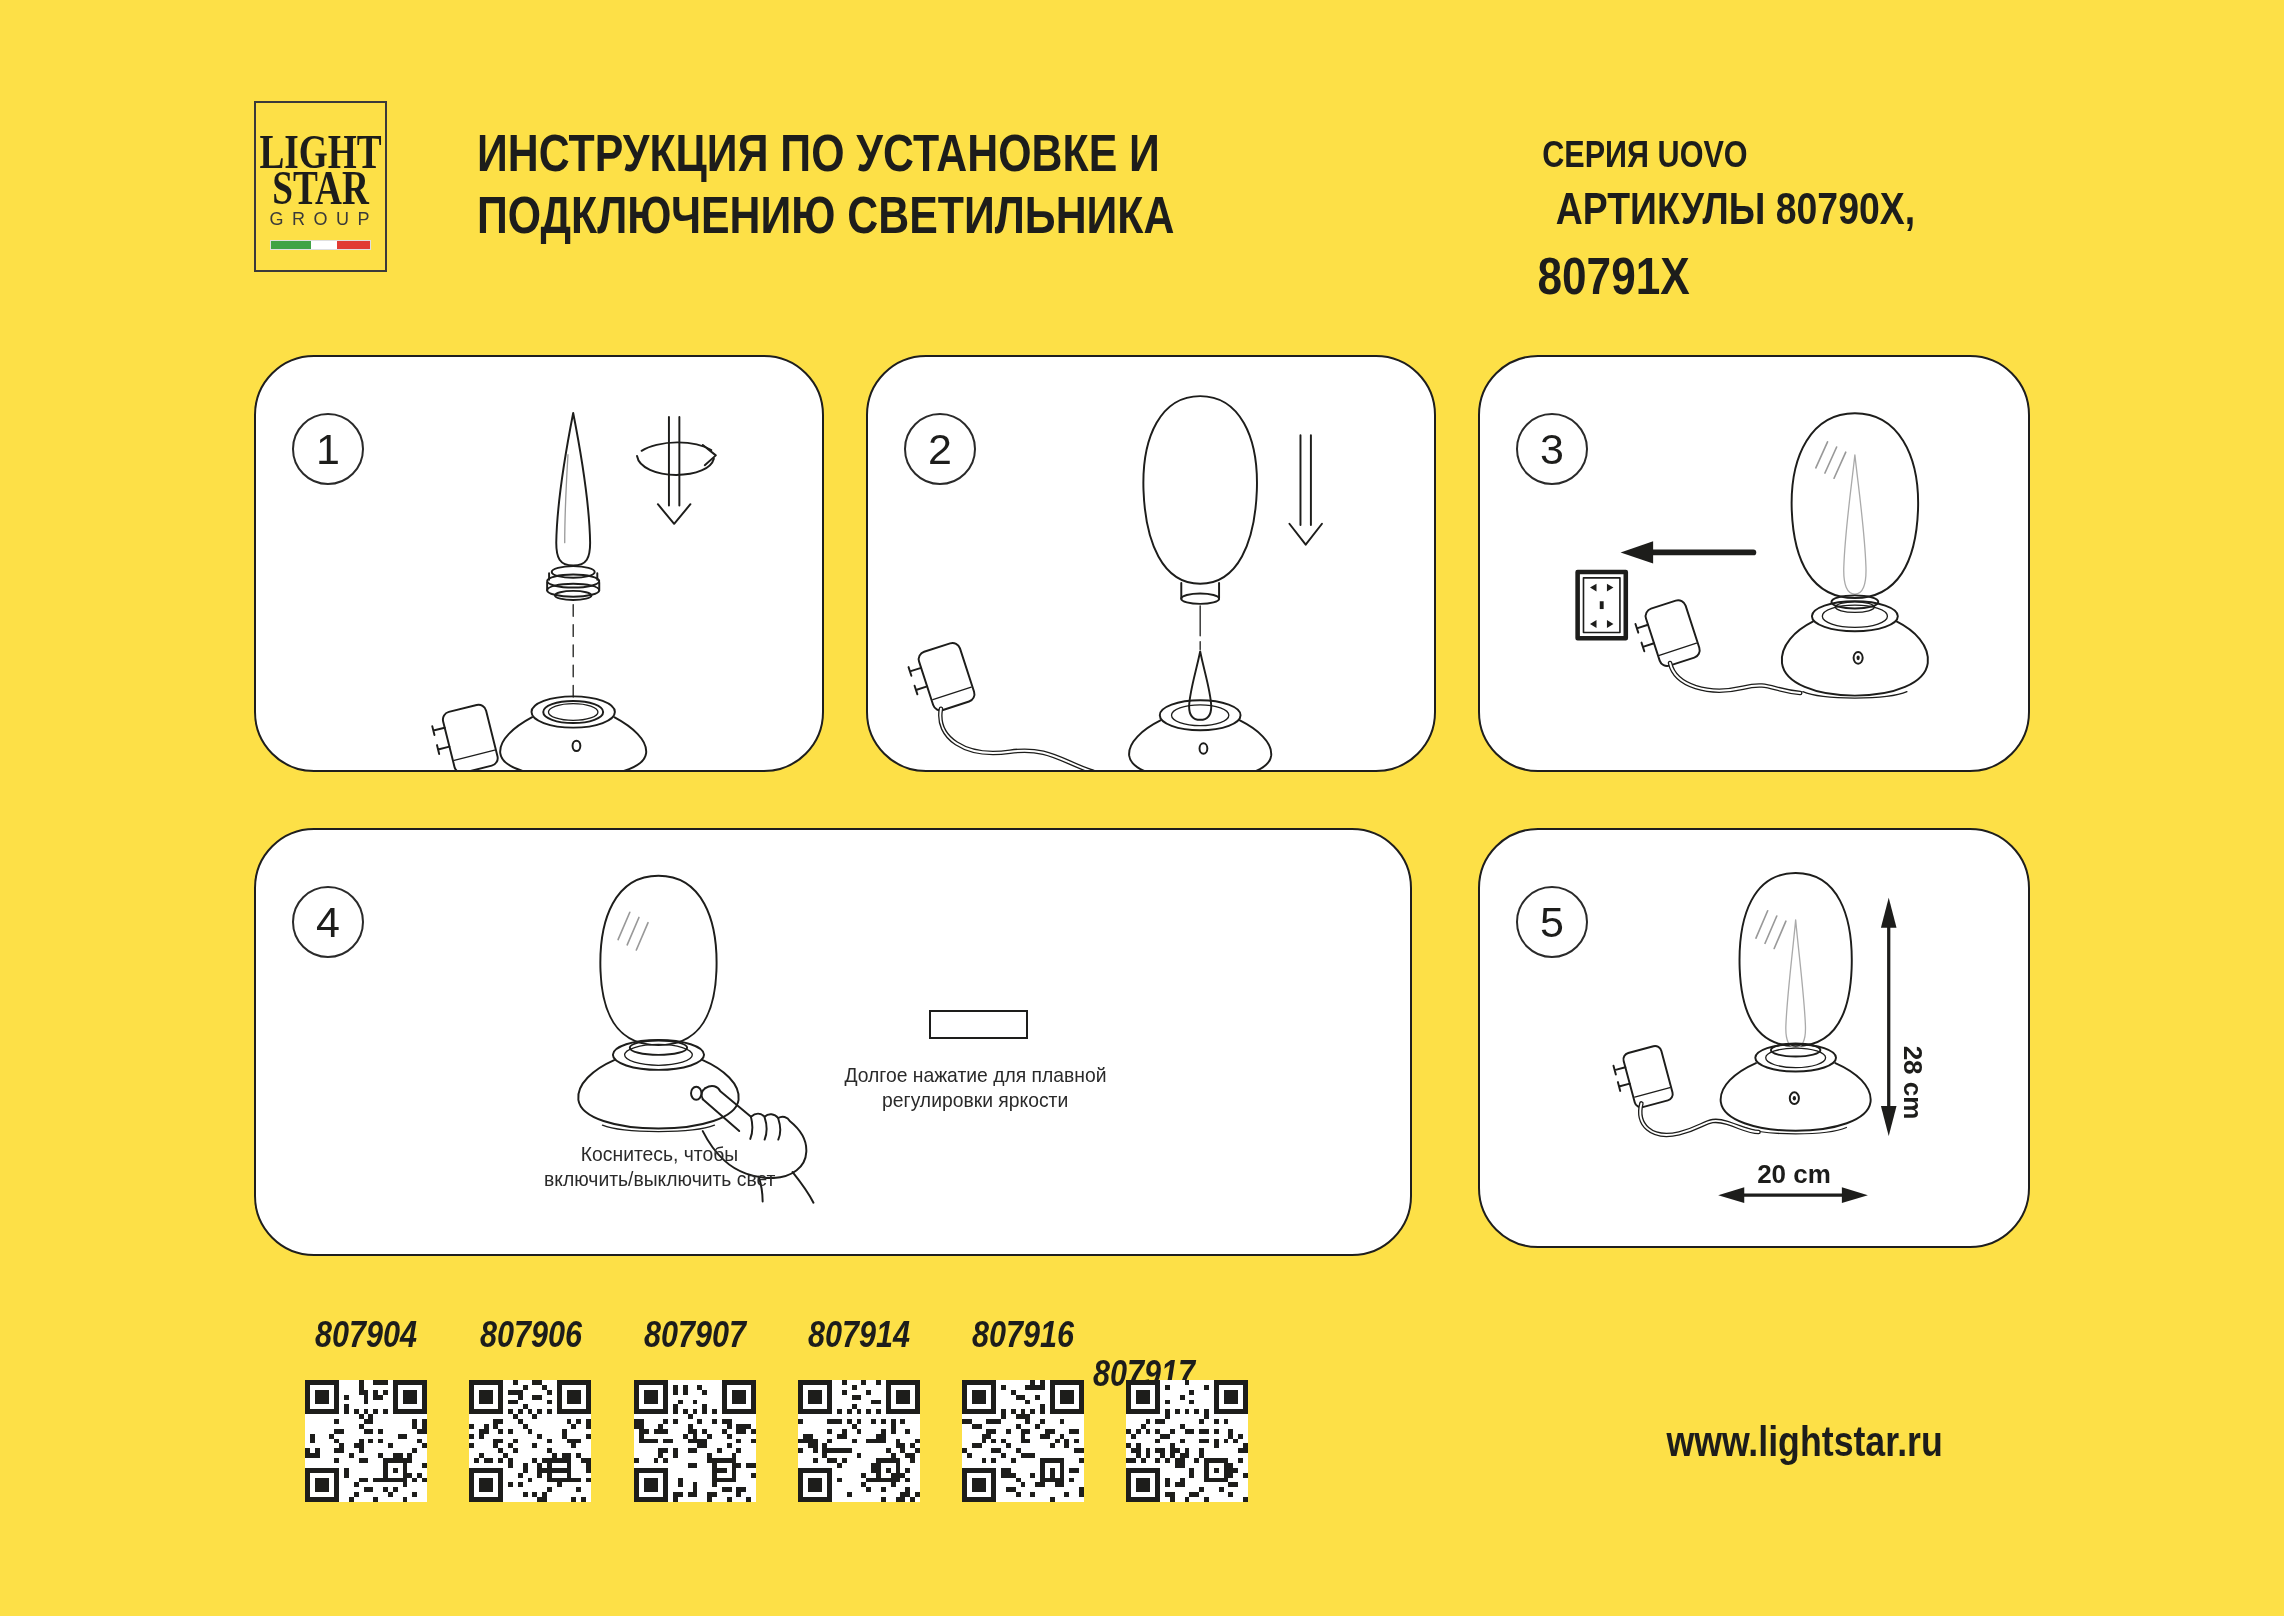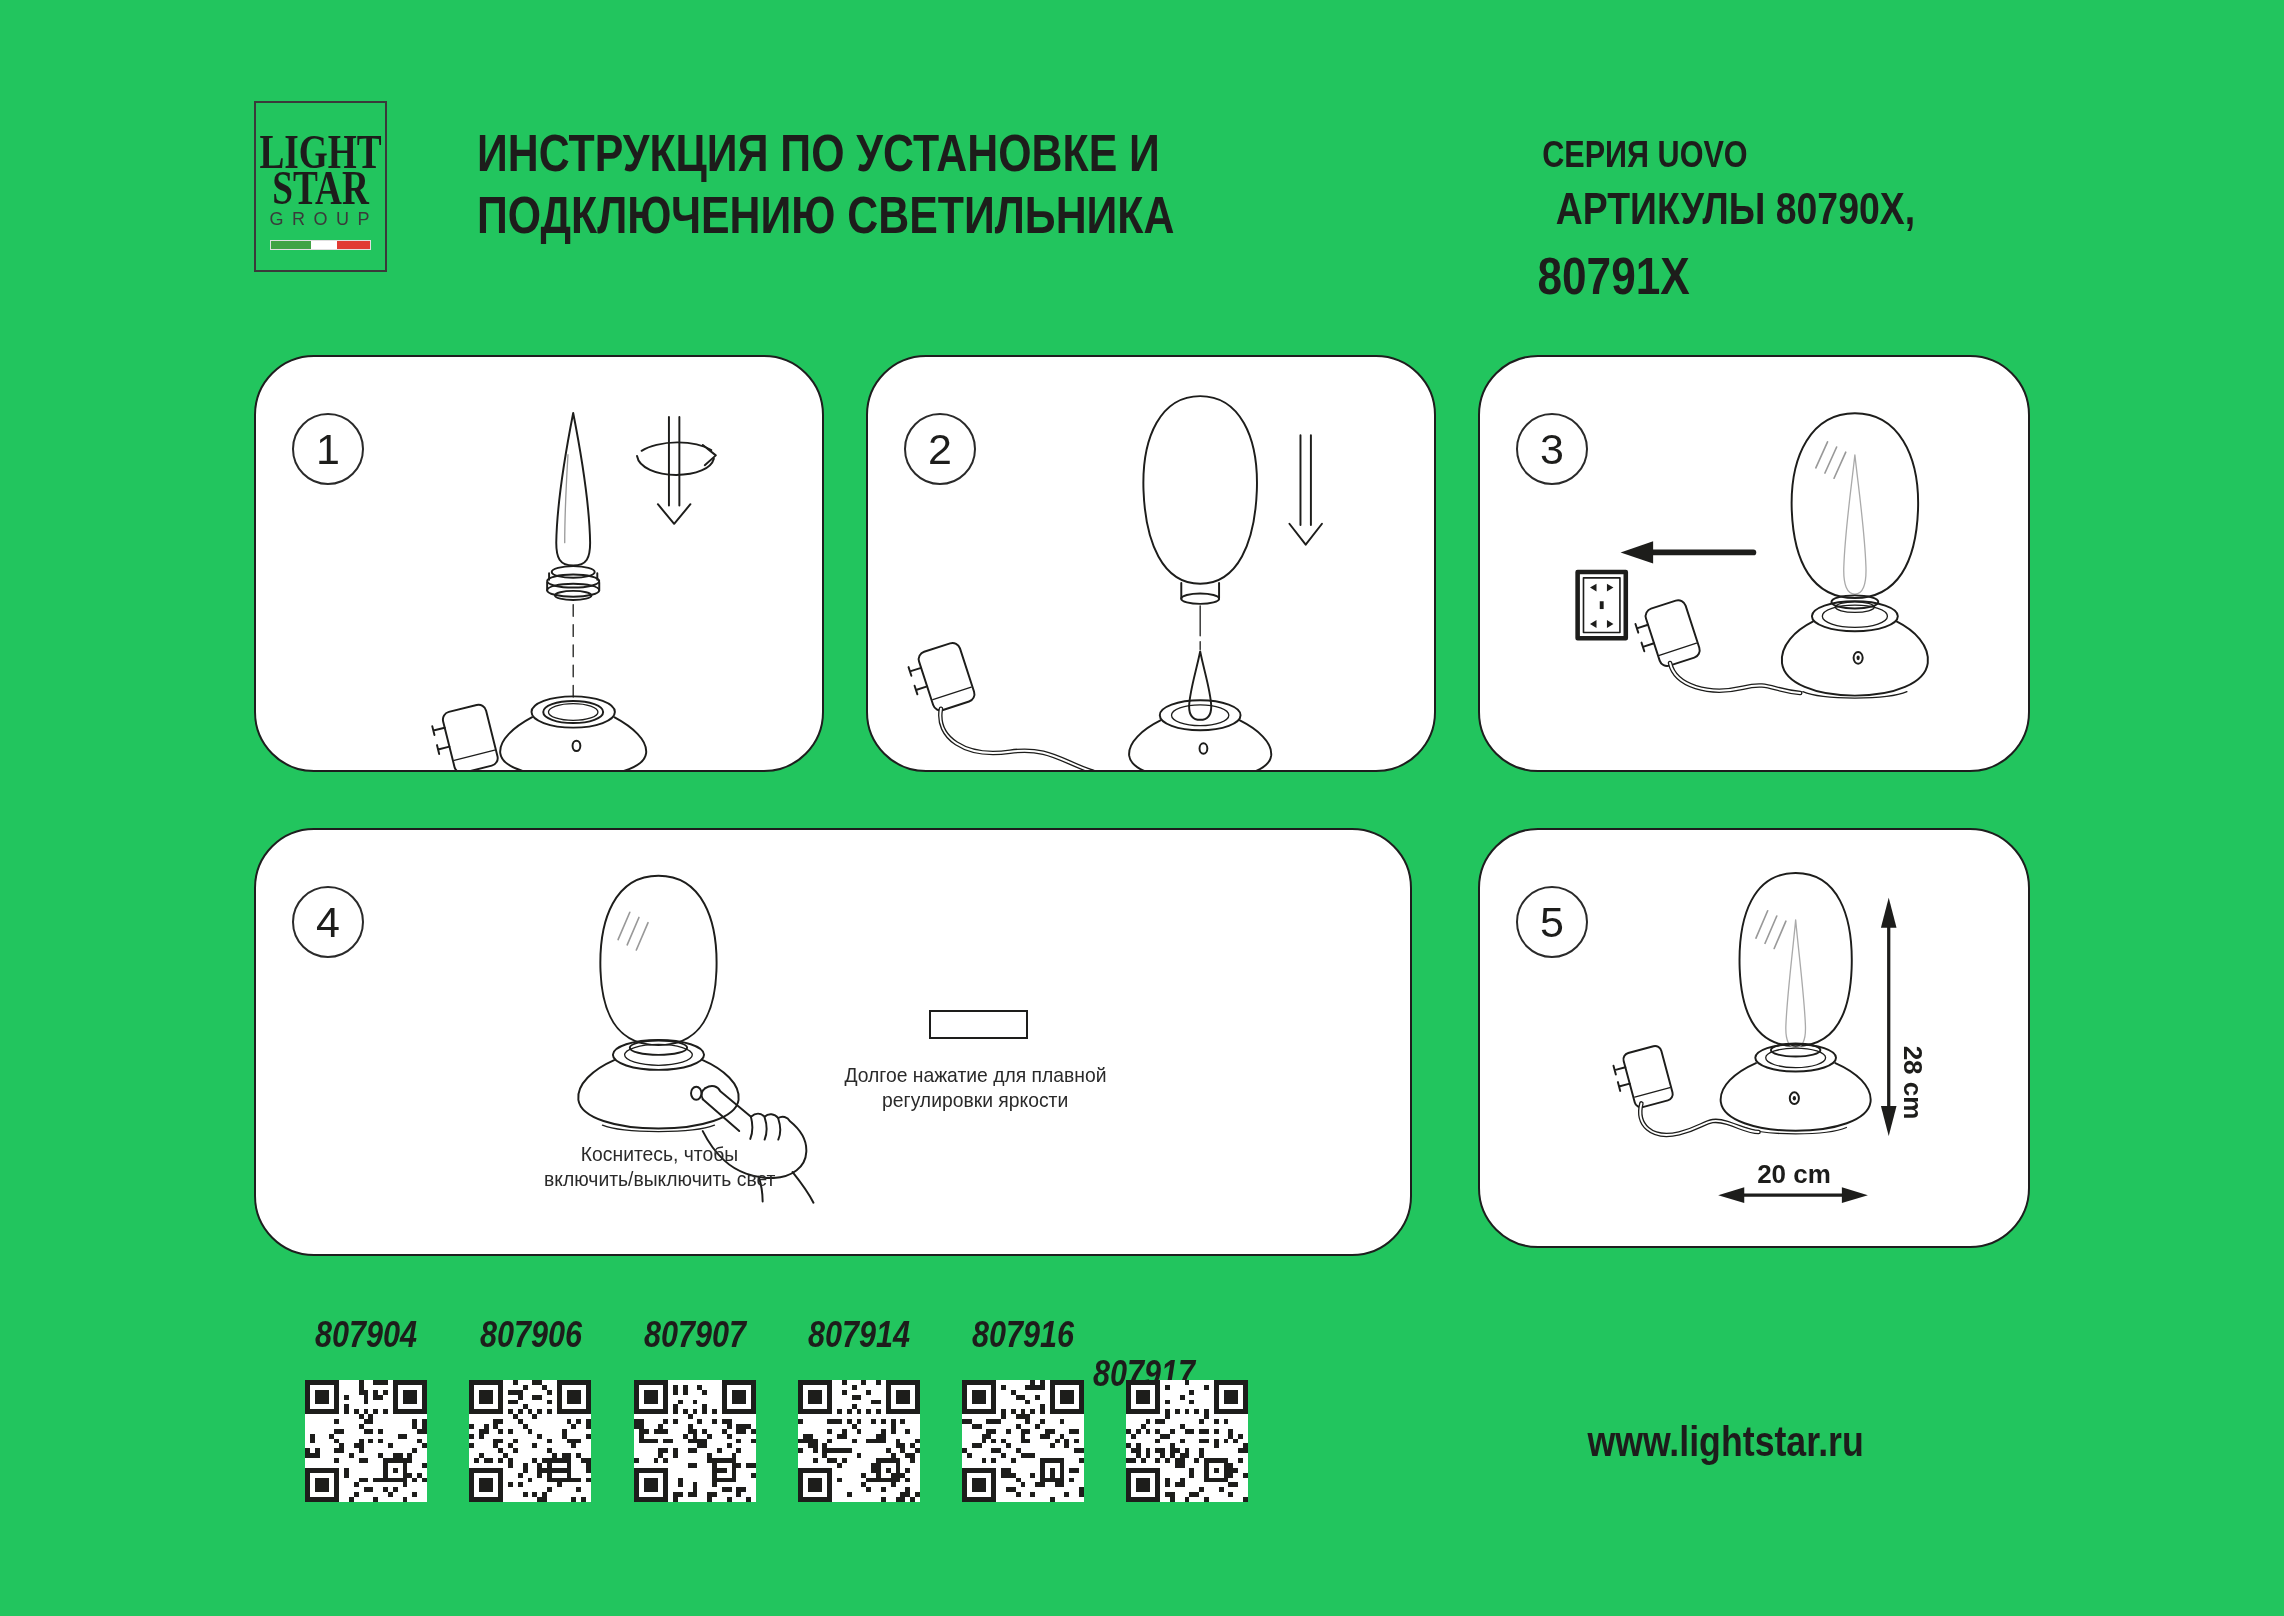--- a/index.html
+++ b/index.html
@@ -1,16 +1,16 @@
 <!DOCTYPE html>
 <html style="font-size:10.4px"><head>
 <meta charset="utf-8">
 <style>
   html,body{margin:0;padding:0;background:#fff;}
-  #page{position:relative;width:2284px;height:1616px;background:#22c55e;overflow:hidden;
+  #page{position:relative;width:2284px;height:1616px;background:#fde047;overflow:hidden;
         font-family:"Liberation Sans",sans-serif;color:#1d1d1b;}
   
   .cnd{transform:scaleX(.84);transform-origin:left top;white-space:nowrap;}
   .cndc{display:inline-block;transform:scaleX(.85);transform-origin:center top;white-space:nowrap;}
   .cndc9{display:inline-block;transform:scaleX(.92);transform-origin:center top;white-space:nowrap;}
 
   
   .logo-box{position:absolute;left:254px;top:101px;width:133px;height:171px;border:2px solid #3a3a3a;
             text-align:center;box-sizing:border-box;padding-top:25px;}
   .logo-word{font-family:"Liberation Serif",serif;font-weight:700;font-size:38px;line-height:36px;
@@ -30,21 +30,21 @@
   .illus{position:absolute;left:0;top:0;}
 
   .caption{position:absolute;font-size:21px;line-height:25.4px;text-align:center;color:#2a2a2a;}
   .dim-label{position:absolute;font-size:26px;font-weight:700;text-align:center;}
   .hold-rect{position:absolute;border:2.6px solid #1d1d1b;box-sizing:border-box;background:#fff;}
 
   
   .art-label{position:absolute;top:1314px;width:156px;text-align:center;font-size:36px;font-weight:700;font-style:italic;}
   .qr{position:absolute;top:1380px;width:122px;height:122px;}
 
-  .website{position:absolute;left:1563px;top:1418px;width:404px;text-align:left;font-size:42px;font-weight:700;}
+  .website{position:absolute;left:1563px;top:1418px;width:404px;text-align:right;font-size:42px;font-weight:700;}
 </style>
 </head>
 <body>
 
 <div id="page">
 
   <div class="logo-box">
     <div class="logo-word">LIGHT</div>
     <div class="logo-word">STAR</div>
     <div class="logo-group">GROUP</div>

